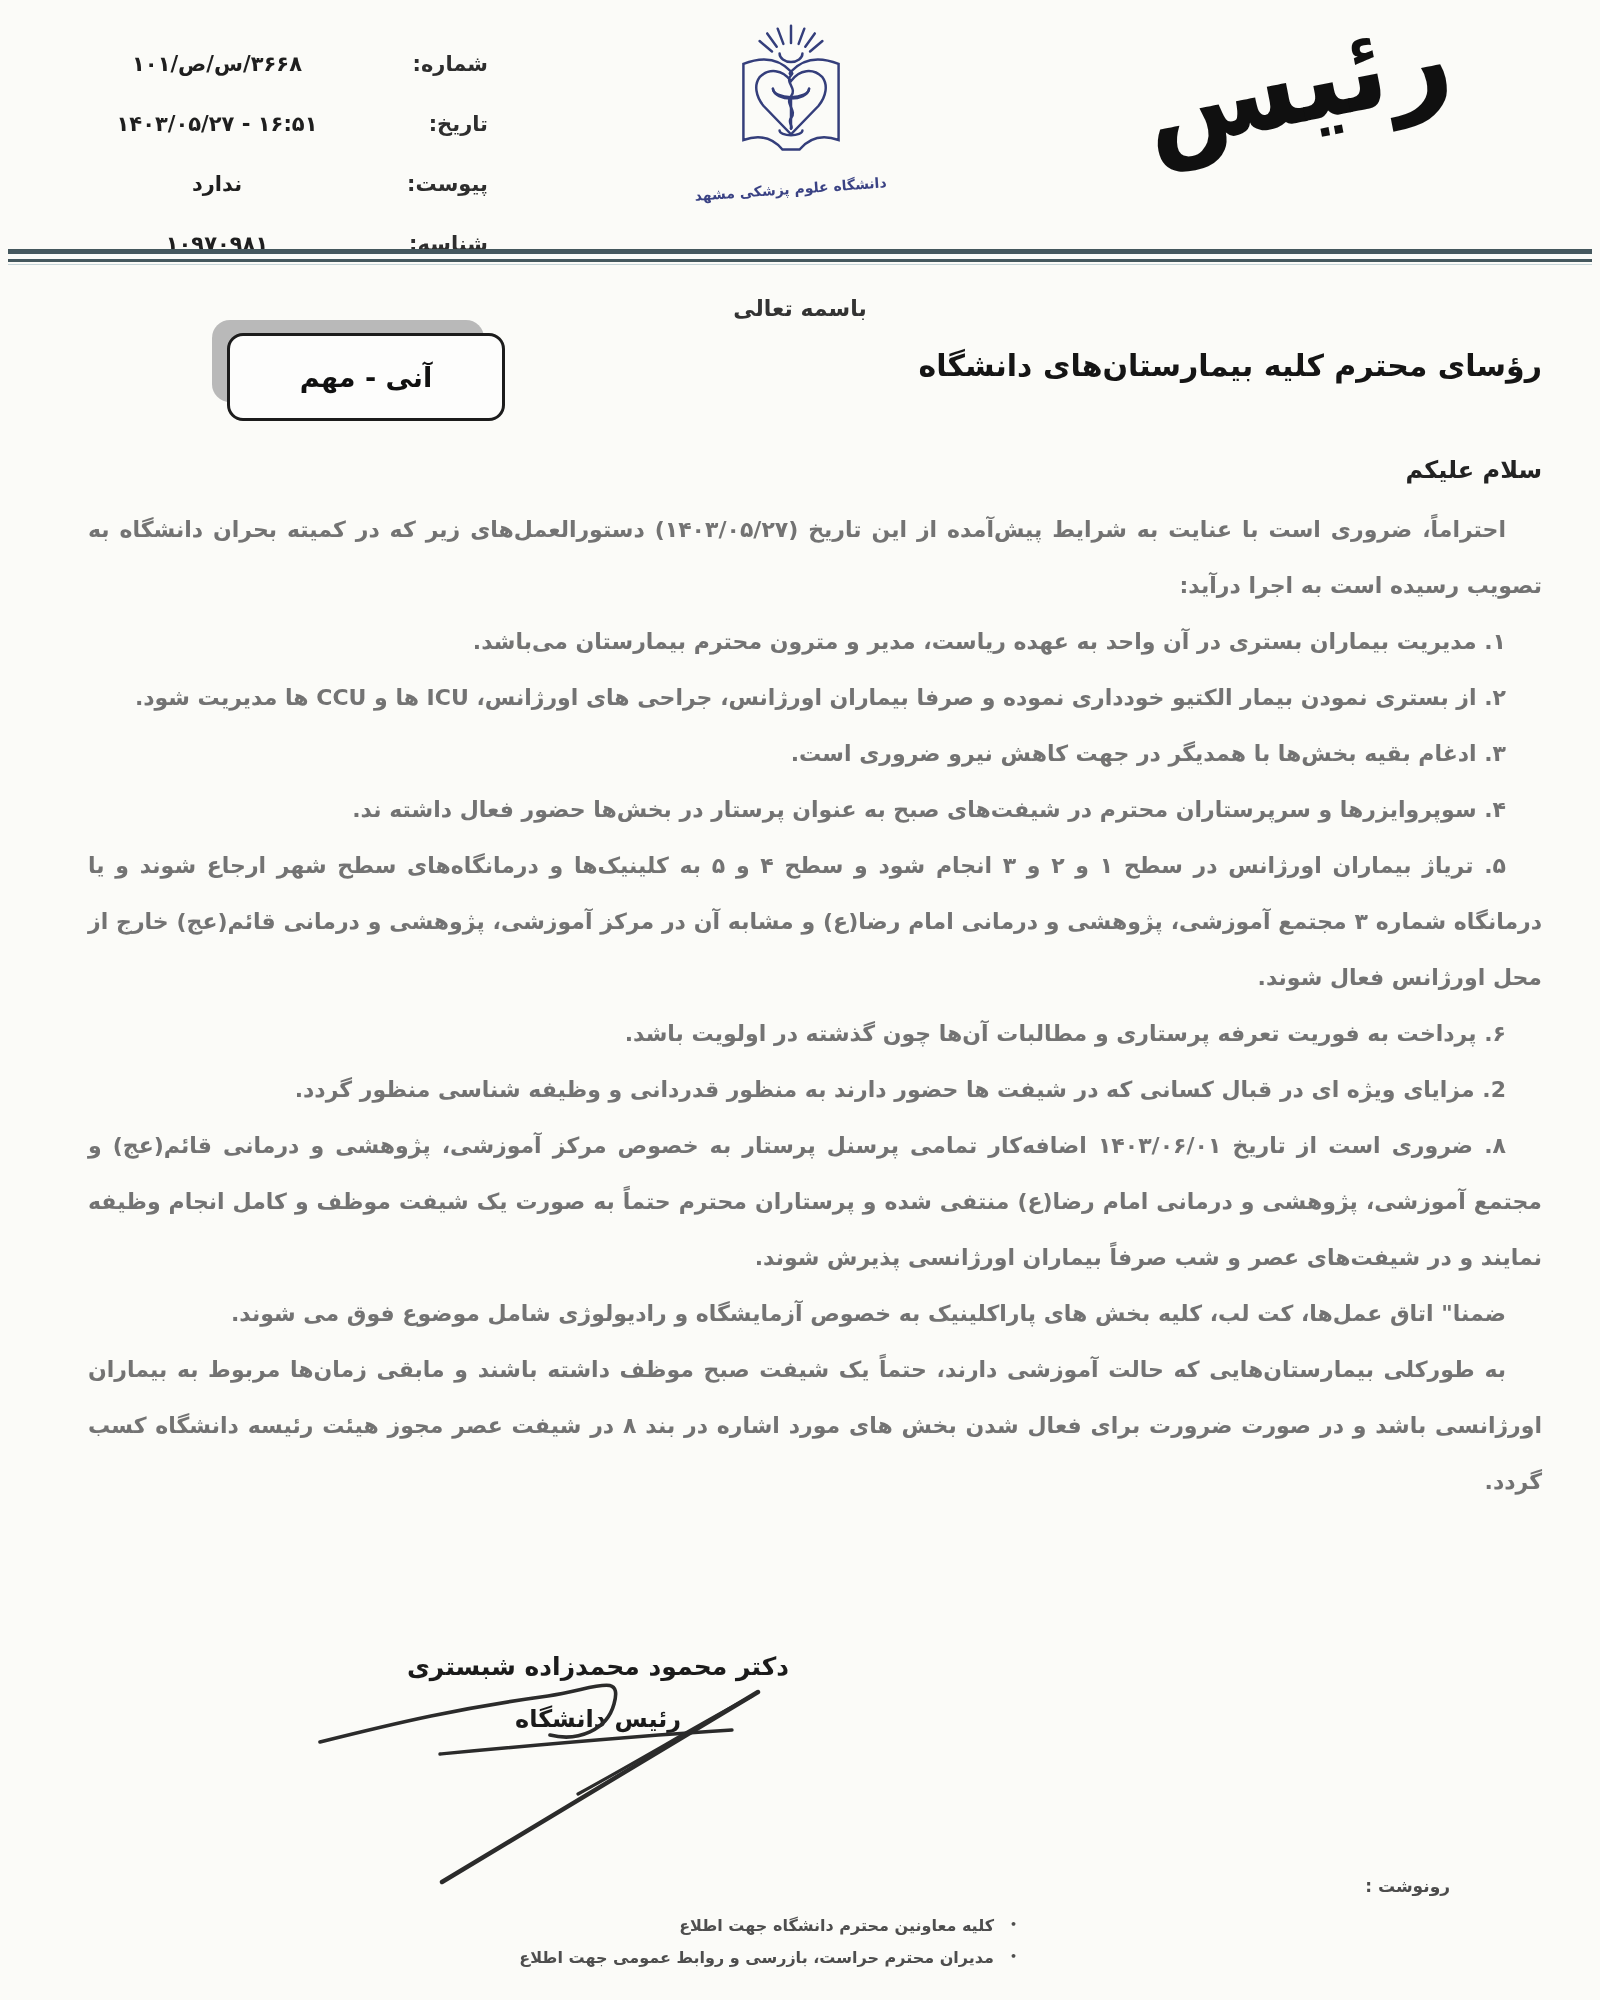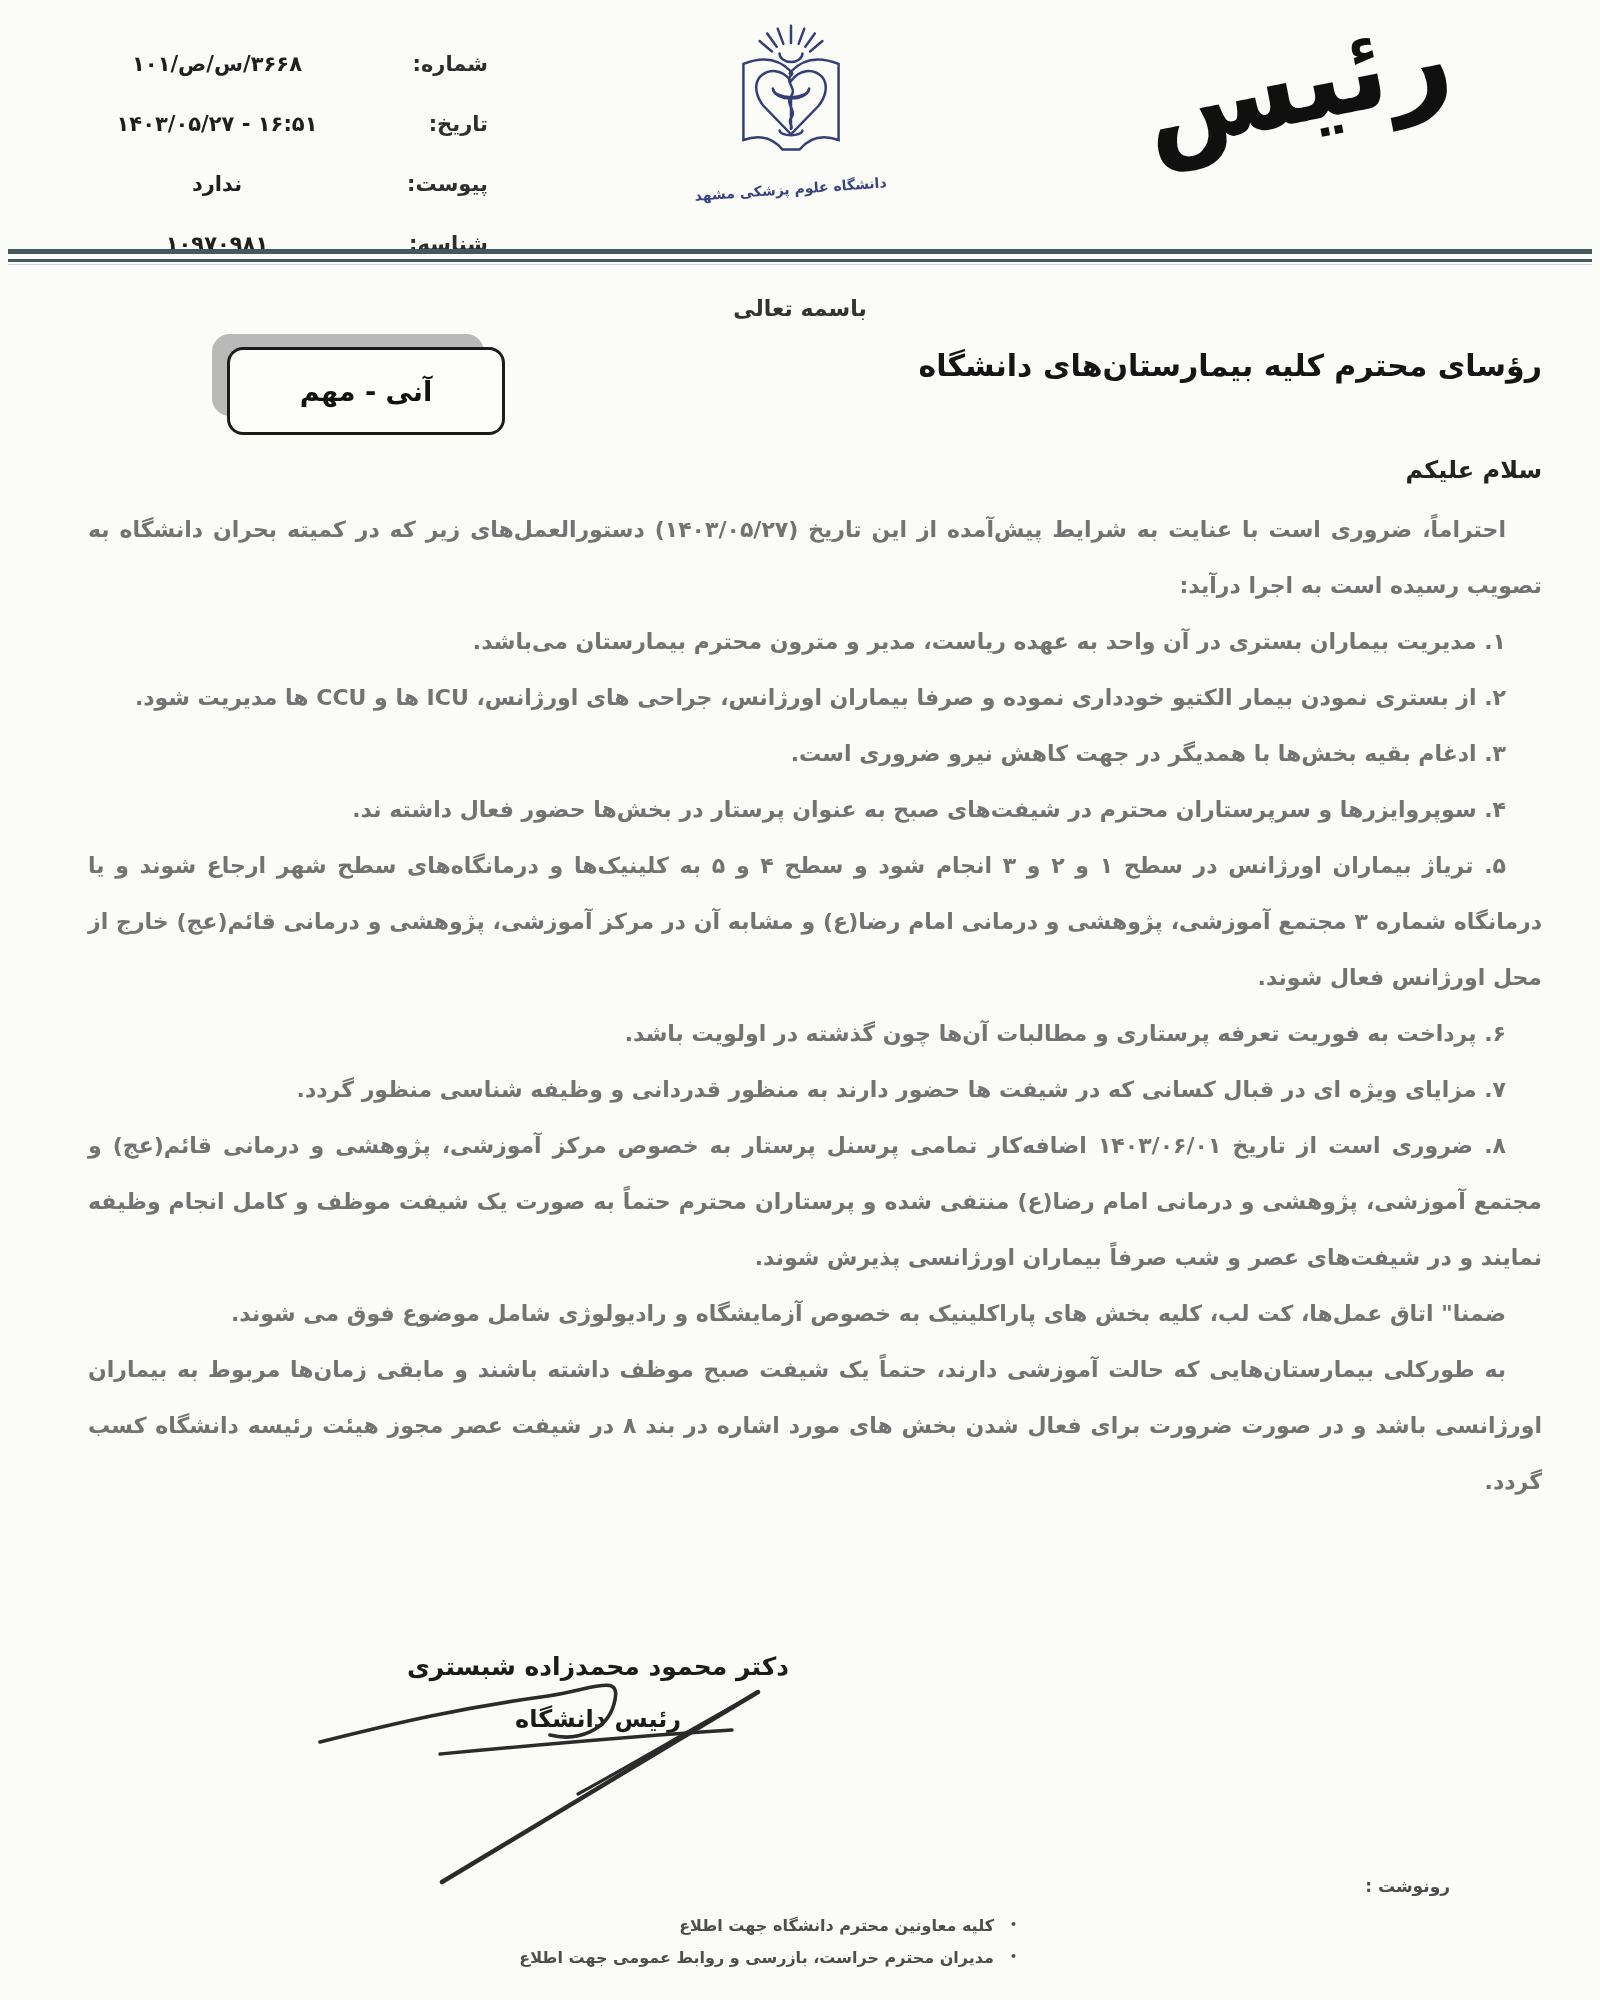--- a/index.html
+++ b/index.html
@@ -34,21 +34,21 @@
   }
 
   
   .rule{position:absolute;top:249px;left:8px;right:8px;}
   .rule-a{border-top:5px solid #45585e;}
   .rule-b{margin-top:5px;border-top:3px solid #45585e;}
   .rule-c{margin-top:2px;border-top:1px solid #c6d5d9;}
 
   
   .bismillah{position:absolute;top:296px;left:0;right:0;text-align:center;font-size:22px;font-weight:bold;color:#333;}
-  .stamp-wrap{position:absolute;top:334px;left:212px;width:292px;height:98px;}
+  .stamp-wrap{position:absolute;top:320px;left:212px;width:292px;height:98px;}
   .stamp-shadow{position:absolute;left:0;top:0;width:272px;height:82px;background:#b9b9b9;border-radius:18px;}
   .stamp-box{
     position:absolute;left:15px;top:13px;width:272px;height:82px;
     background:#fdfdfc;border:3px solid #1c1c1c;border-radius:16px;
     display:flex;align-items:center;justify-content:center;
     font-size:27px;font-weight:bold;color:#111;
   }
   .title{position:absolute;top:348px;right:58px;font-size:30px;font-weight:bold;color:#151515;}
   .salutation{position:absolute;top:456px;right:58px;font-size:24px;font-weight:bold;color:#232323;}
 
@@ -149,21 +149,21 @@
   <div class="salutation">سلام علیکم</div>
 
   <div class="body-text">
     <p class="para">احتراماً، ضروری است با عنایت به شرایط پیش‌آمده از این تاریخ (۱۴۰۳/۰۵/۲۷) دستورالعمل‌های زیر که در کمیته بحران دانشگاه به تصویب رسیده است به اجرا درآید:</p>
     <p class="para">۱. مدیریت بیماران بستری در آن واحد به عهده ریاست، مدیر و مترون محترم بیمارستان می‌باشد.</p>
     <p class="para">۲. از بستری نمودن بیمار الکتیو خودداری نموده و صرفا بیماران اورژانس، جراحی های اورژانس، ICU ها و CCU ها مدیریت شود.</p>
     <p class="para">۳. ادغام بقیه بخش‌ها با همدیگر در جهت کاهش نیرو ضروری است.</p>
     <p class="para">۴. سوپروایزرها و سرپرستاران محترم در شیفت‌های صبح به عنوان پرستار در بخش‌ها حضور فعال داشته ند.</p>
     <p class="para">۵. تریاژ بیماران اورژانس در سطح ۱ و ۲ و ۳ انجام شود و سطح ۴ و ۵ به کلینیک‌ها و درمانگاه‌های سطح شهر ارجاع شوند و یا درمانگاه شماره ۳ مجتمع آموزشی، پژوهشی و درمانی امام رضا(ع) و مشابه آن در مرکز آموزشی، پژوهشی و درمانی قائم(عج) خارج از محل اورژانس فعال شوند.</p>
     <p class="para">۶. پرداخت به فوریت تعرفه پرستاری و مطالبات آن‌ها چون گذشته در اولویت باشد.</p>
-    <p class="para">۷. مزایای ویژه ای در قبال کسانی که در شیفت ها حضور دارند به منظور قدردانی و وظیفه شناسی منظور گردد.</p>
+    <p class="para">2. مزایای ویژه ای در قبال کسانی که در شیفت ها حضور دارند به منظور قدردانی و وظیفه شناسی منظور گردد.</p>
     <p class="para">۸. ضروری است از تاریخ ۱۴۰۳/۰۶/۰۱ اضافه‌کار تمامی پرسنل پرستار به خصوص مرکز آموزشی، پژوهشی و درمانی قائم(عج) و مجتمع آموزشی، پژوهشی و درمانی امام رضا(ع) منتفی شده و پرستاران محترم حتماً به صورت یک شیفت موظف و کامل انجام وظیفه نمایند و در شیفت‌های عصر و شب صرفاً بیماران اورژانسی پذیرش شوند.</p>
     <p class="para">ضمنا" اتاق عمل‌ها، کت لب، کلیه بخش های پاراکلینیک به خصوص آزمایشگاه و رادیولوژی شامل موضوع فوق می شوند.</p>
     <p class="para">به طورکلی بیمارستان‌هایی که حالت آموزشی دارند، حتماً یک شیفت صبح موظف داشته باشند و مابقی زمان‌ها مربوط به بیماران اورژانسی باشد و در صورت ضرورت برای فعال شدن بخش های مورد اشاره در بند ۸ در شیفت عصر مجوز هیئت رئیسه دانشگاه کسب گردد.</p>
   </div>
 
   <div class="sig">
     <div class="sig-name">دکتر محمود محمدزاده شبستری</div>
     <div class="sig-role">رئیس دانشگاه</div>
   </div>
   <svg class="sig-svg" viewBox="0 0 740 265">

